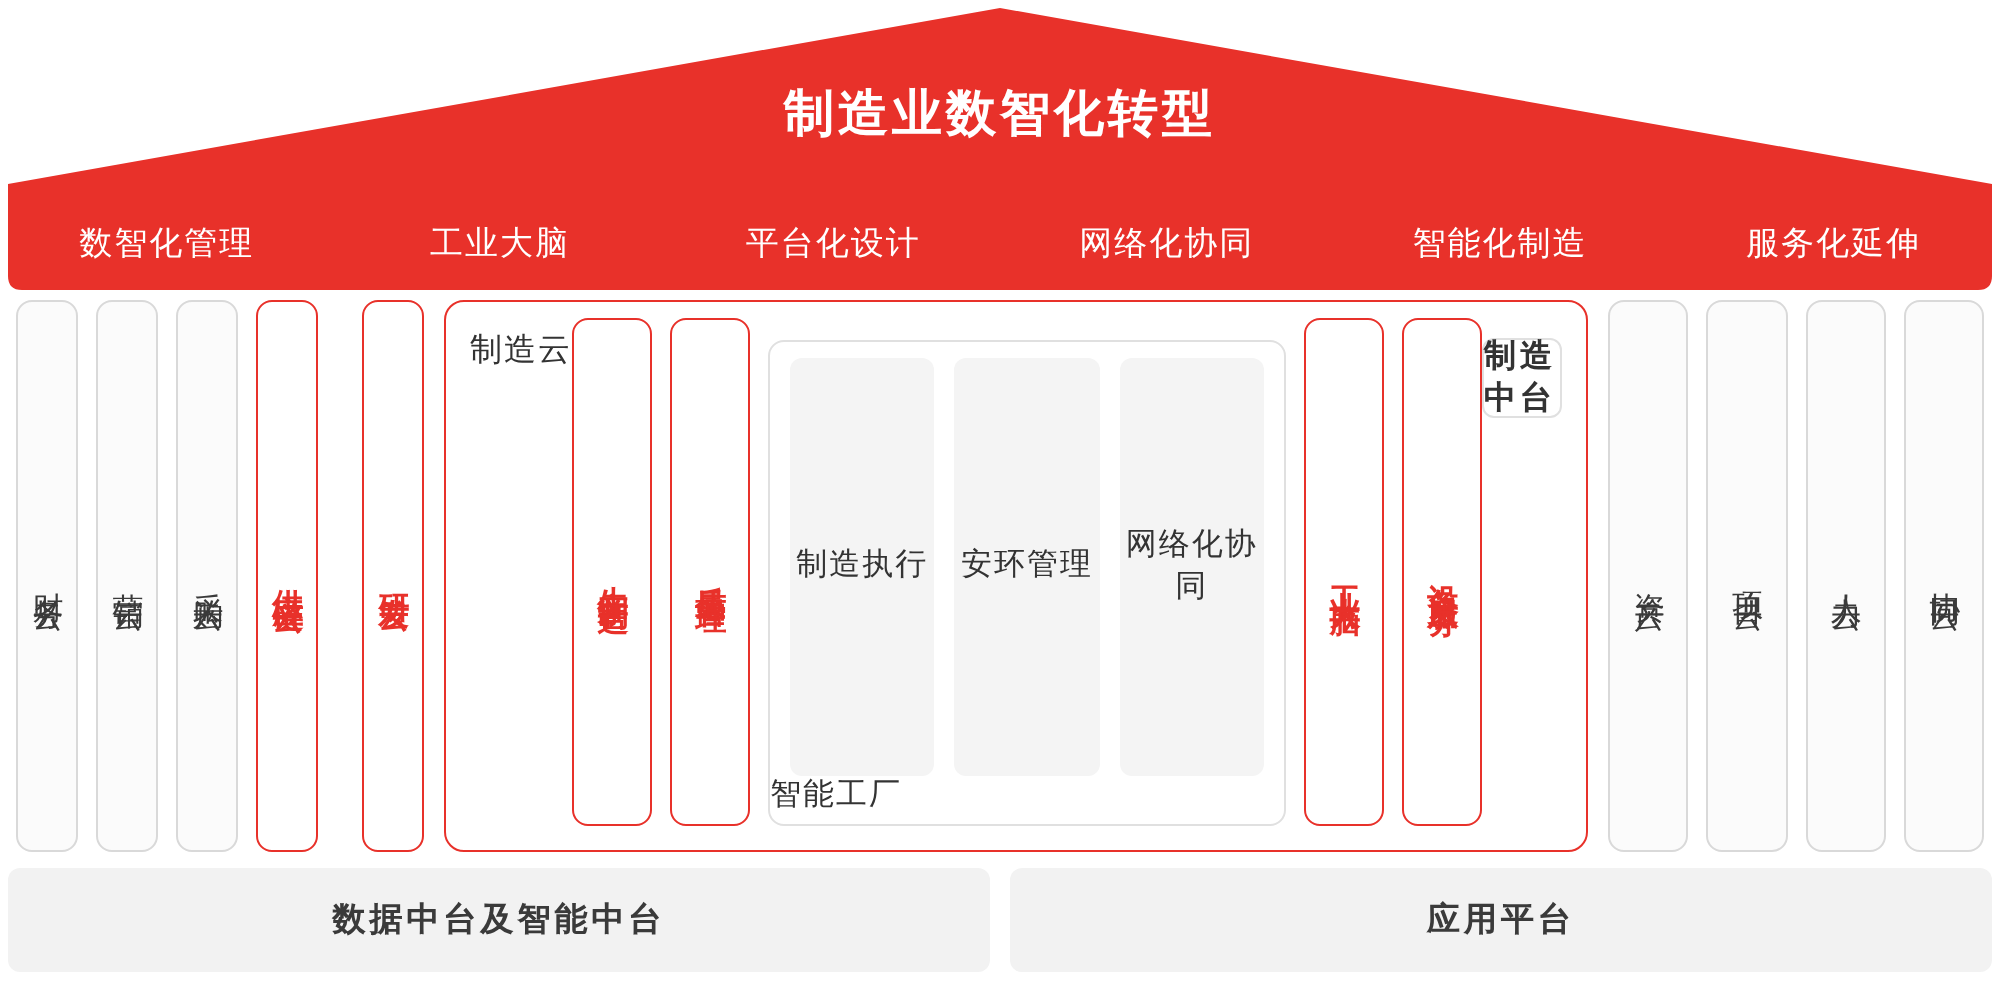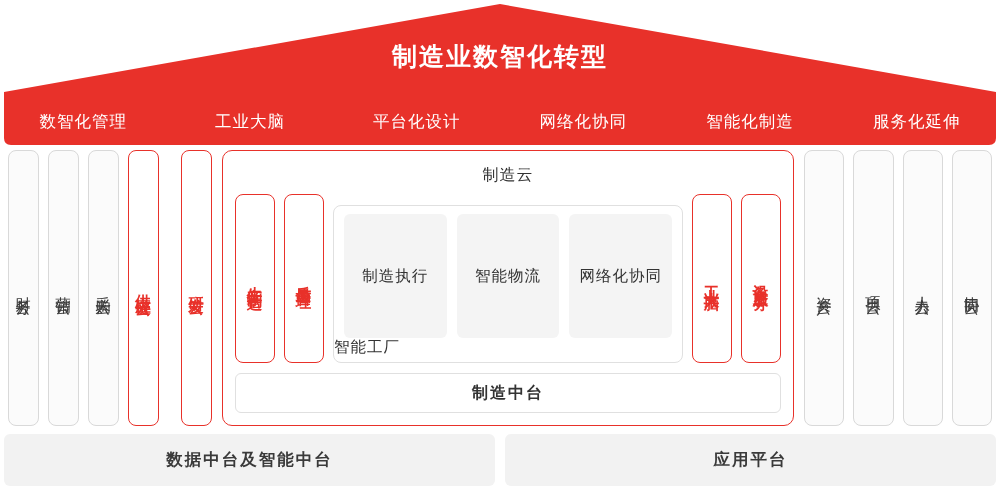--- a/index.html
+++ b/index.html
@@ -121,21 +121,21 @@
   .center-group {
     flex: 1 1 auto;
     margin: 0 10px;
     border: 1px solid #e8312a;
     border-radius: 10px;
     background: #fff;
     position: relative;
     box-sizing: border-box;
     padding: 8px 12px 12px 12px;
     display: flex;
-    flex-direction: column;
+    flex-direction: row;
   }
   .center-title {
     text-align: center;
     color: #333;
     font-size: 16px;
     padding: 6px 0 8px 0;
     letter-spacing: 1px;
   }
   .center-row {
     flex: 1 1 auto;
@@ -273,21 +273,21 @@
       <div class="center-row">
         <div class="vcol red">
           <span class="vtext">生产制造</span>
         </div>
         <div class="vcol red">
           <span class="vtext">质量管理</span>
         </div>
 
         <div class="factory">
           <div class="fcell">制造执行</div>
-          <div class="fcell">智能物流</div>
+          <div class="fcell">安环管理</div>
           <div class="fcell">网络化协同</div>
           <div class="factory-label">智能工厂</div>
         </div>
 
         <div class="vcol red">
           <span class="vtext">工业大脑</span>
         </div>
         <div class="vcol red">
           <span class="vtext">设备后服务</span>
         </div>

